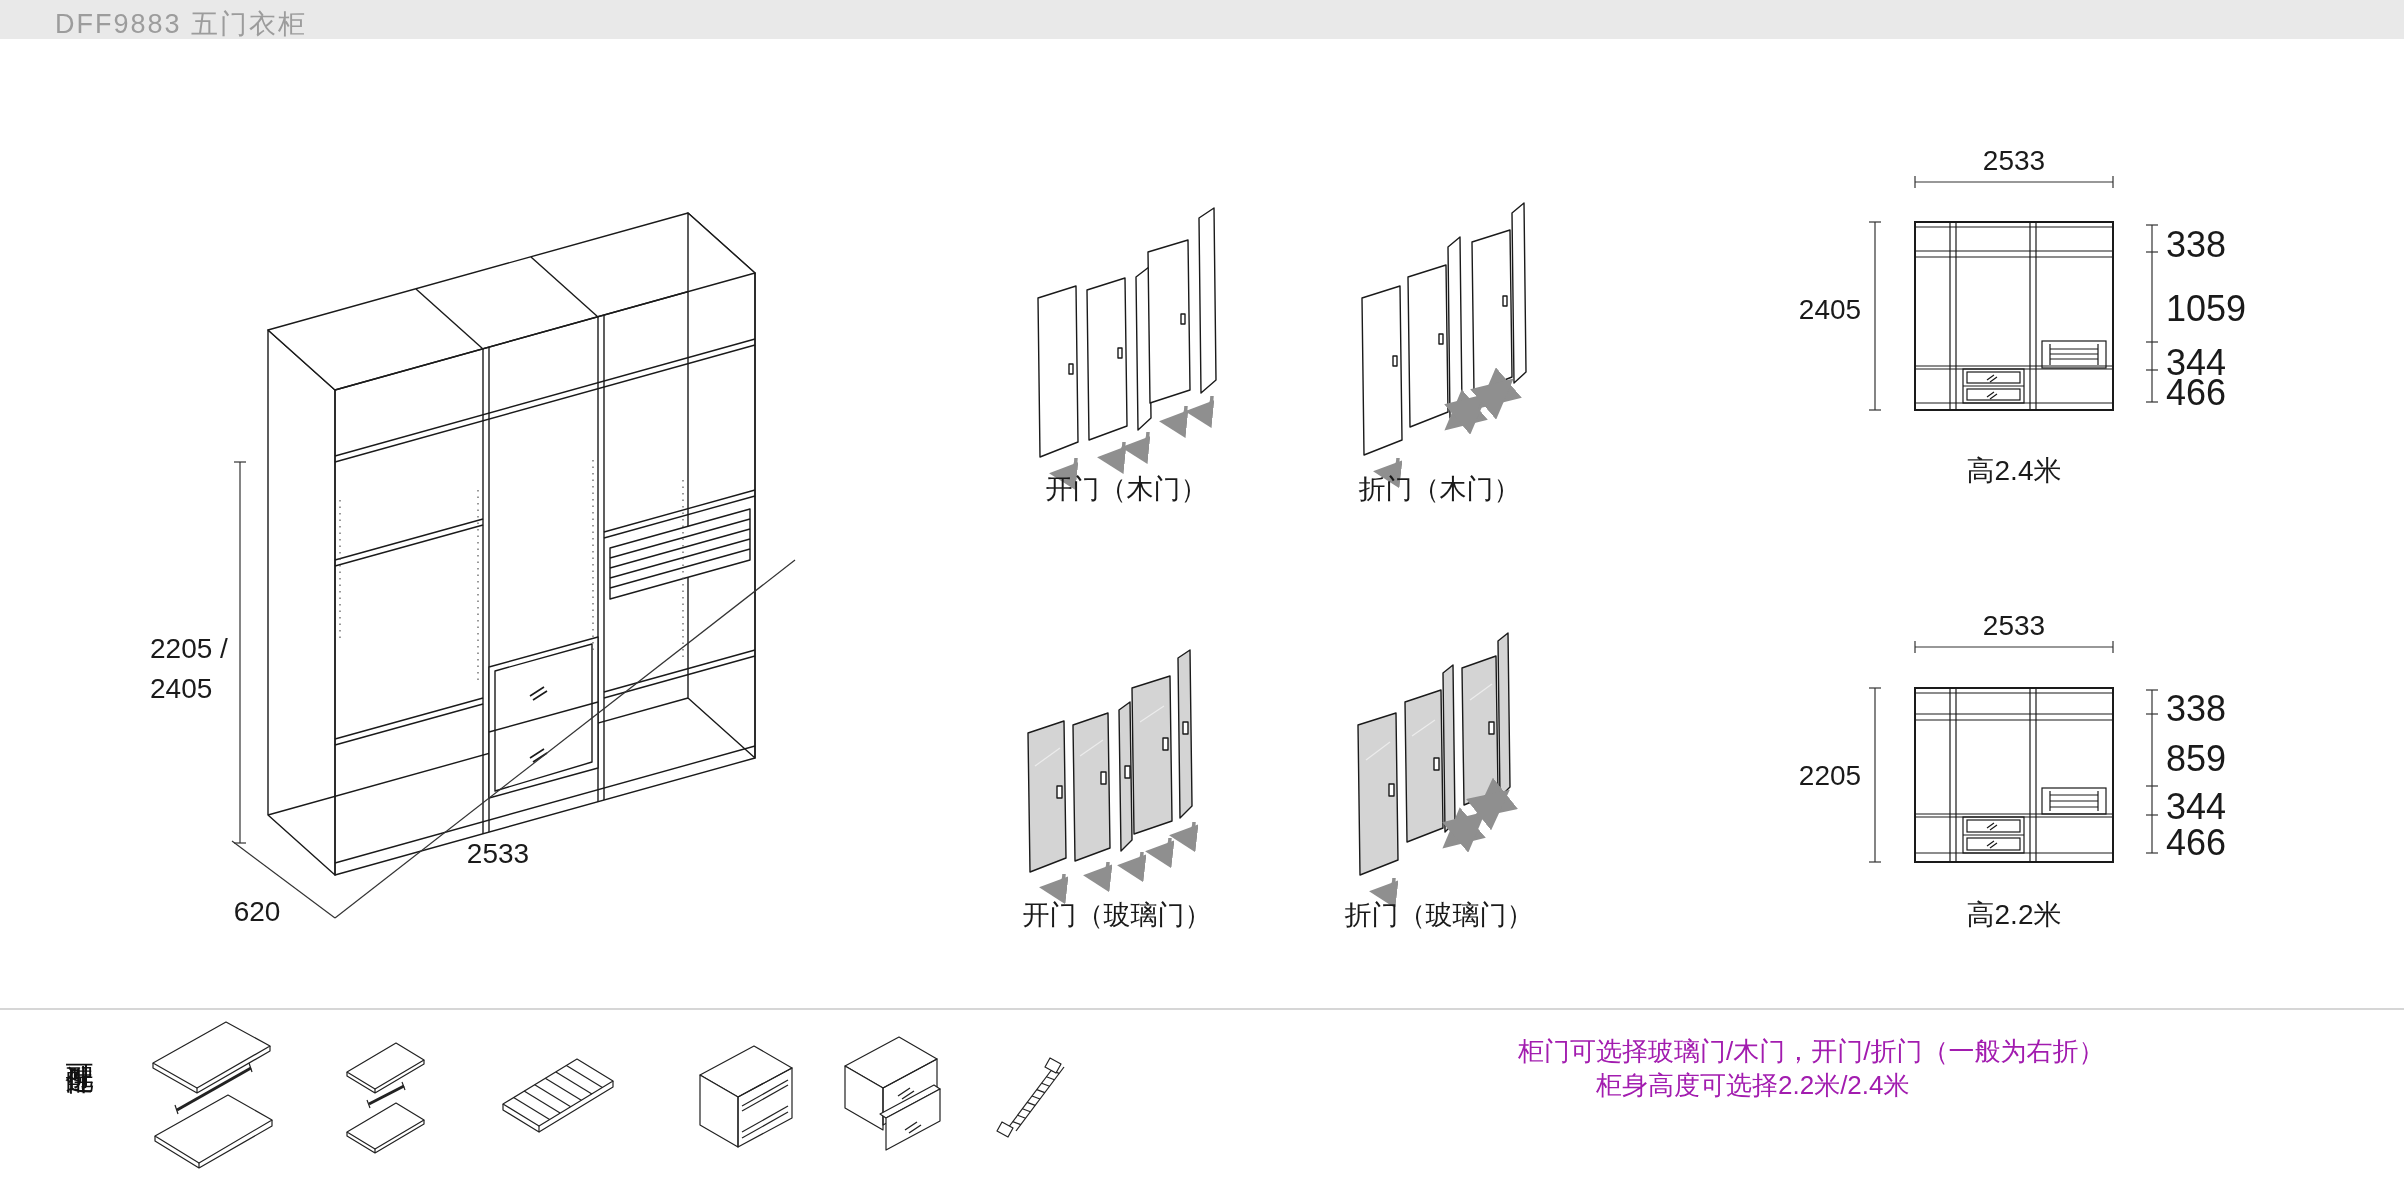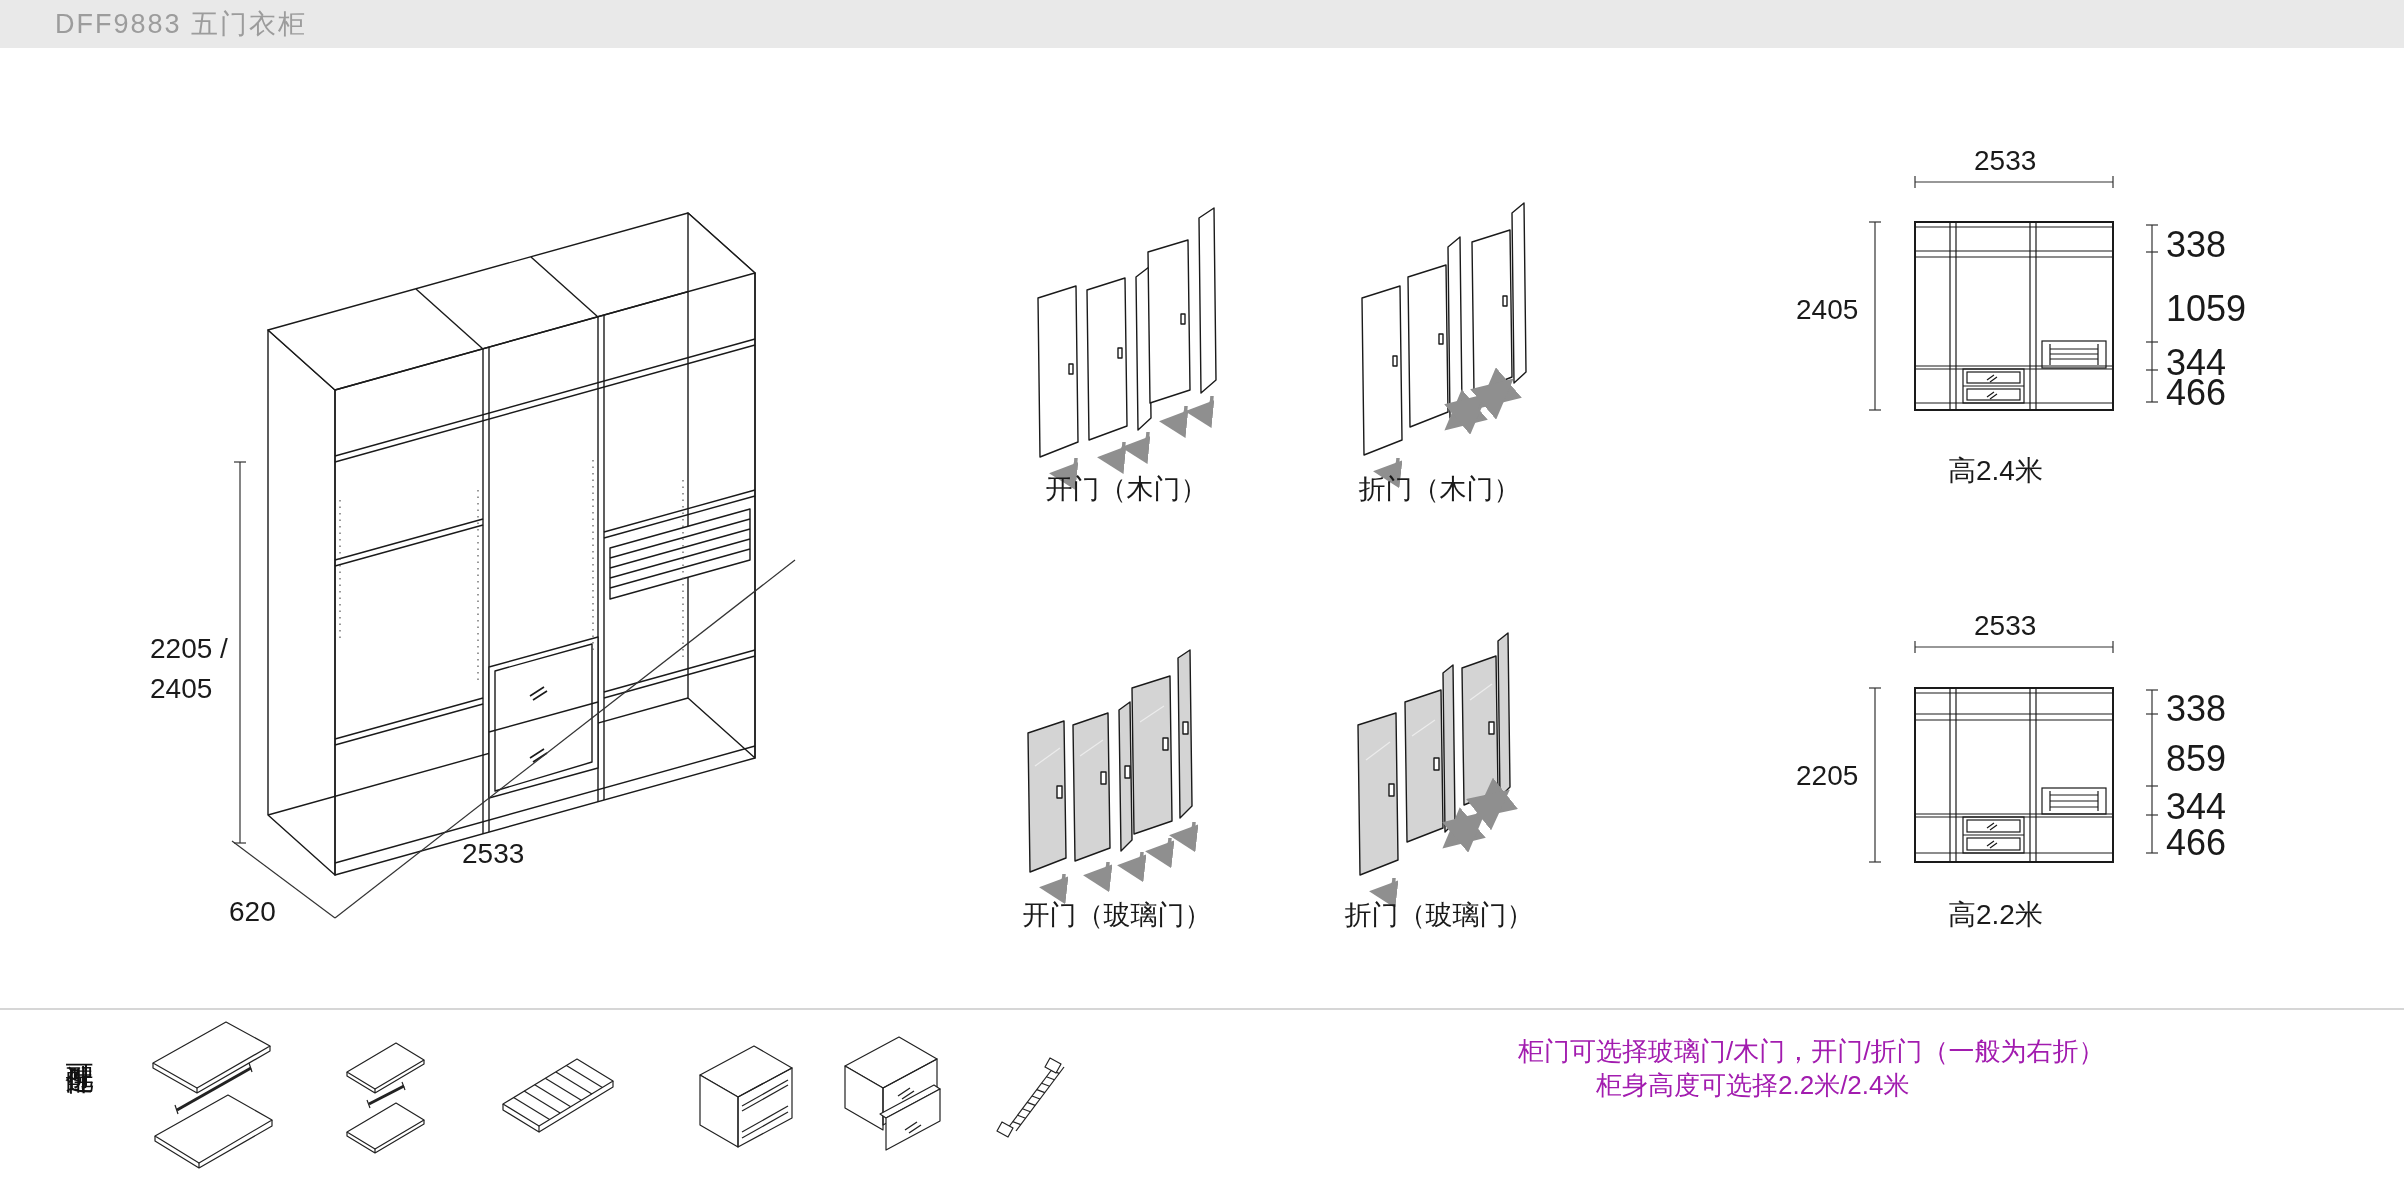--- a/index.html
+++ b/index.html
@@ -1,22 +1,22 @@
 <!DOCTYPE html>
 <html><head>
 <meta charset="utf-8">
 <style>
   html,body{margin:0;padding:0;background:#fff;}
   #canvas{position:relative;width:2404px;height:1202px;background:#ffffff;overflow:hidden;
           font-family:"Liberation Sans","DejaVu Sans",sans-serif;}
-  #hdr{position:absolute;left:0;top:0;width:2404px;height:48px;background:#e9e9e9;}
+  #hdr{position:absolute;left:0;top:0;width:2404px;height:39px;background:#e9e9e9;}
   #hdr .t{position:absolute;left:55px;top:0;line-height:48px;font-size:27px;color:#9c9c9c;letter-spacing:2px;}
   svg{position:absolute;left:0;top:0;}
   .lbl{position:absolute;color:#1a1a1a;font-size:28px;white-space:nowrap;}
-  .ctr{text-align:left;}
+  .ctr{text-align:center;}
   .doorlbl{font-size:27px;text-align:center;}
   .dim{font-size:36px;}
   .note{position:absolute;color:#a21caf;font-size:26px;white-space:nowrap;}
   .vlabel{position:absolute;writing-mode:vertical-rl;text-orientation:upright;font-size:28px;color:#111;letter-spacing:1px;}
   .sep{position:absolute;left:0;top:1008px;width:2404px;height:0;border-top:2px solid #d6d6d6;}
 </style>
 </head>
 <body>
 
 <div id="canvas">

